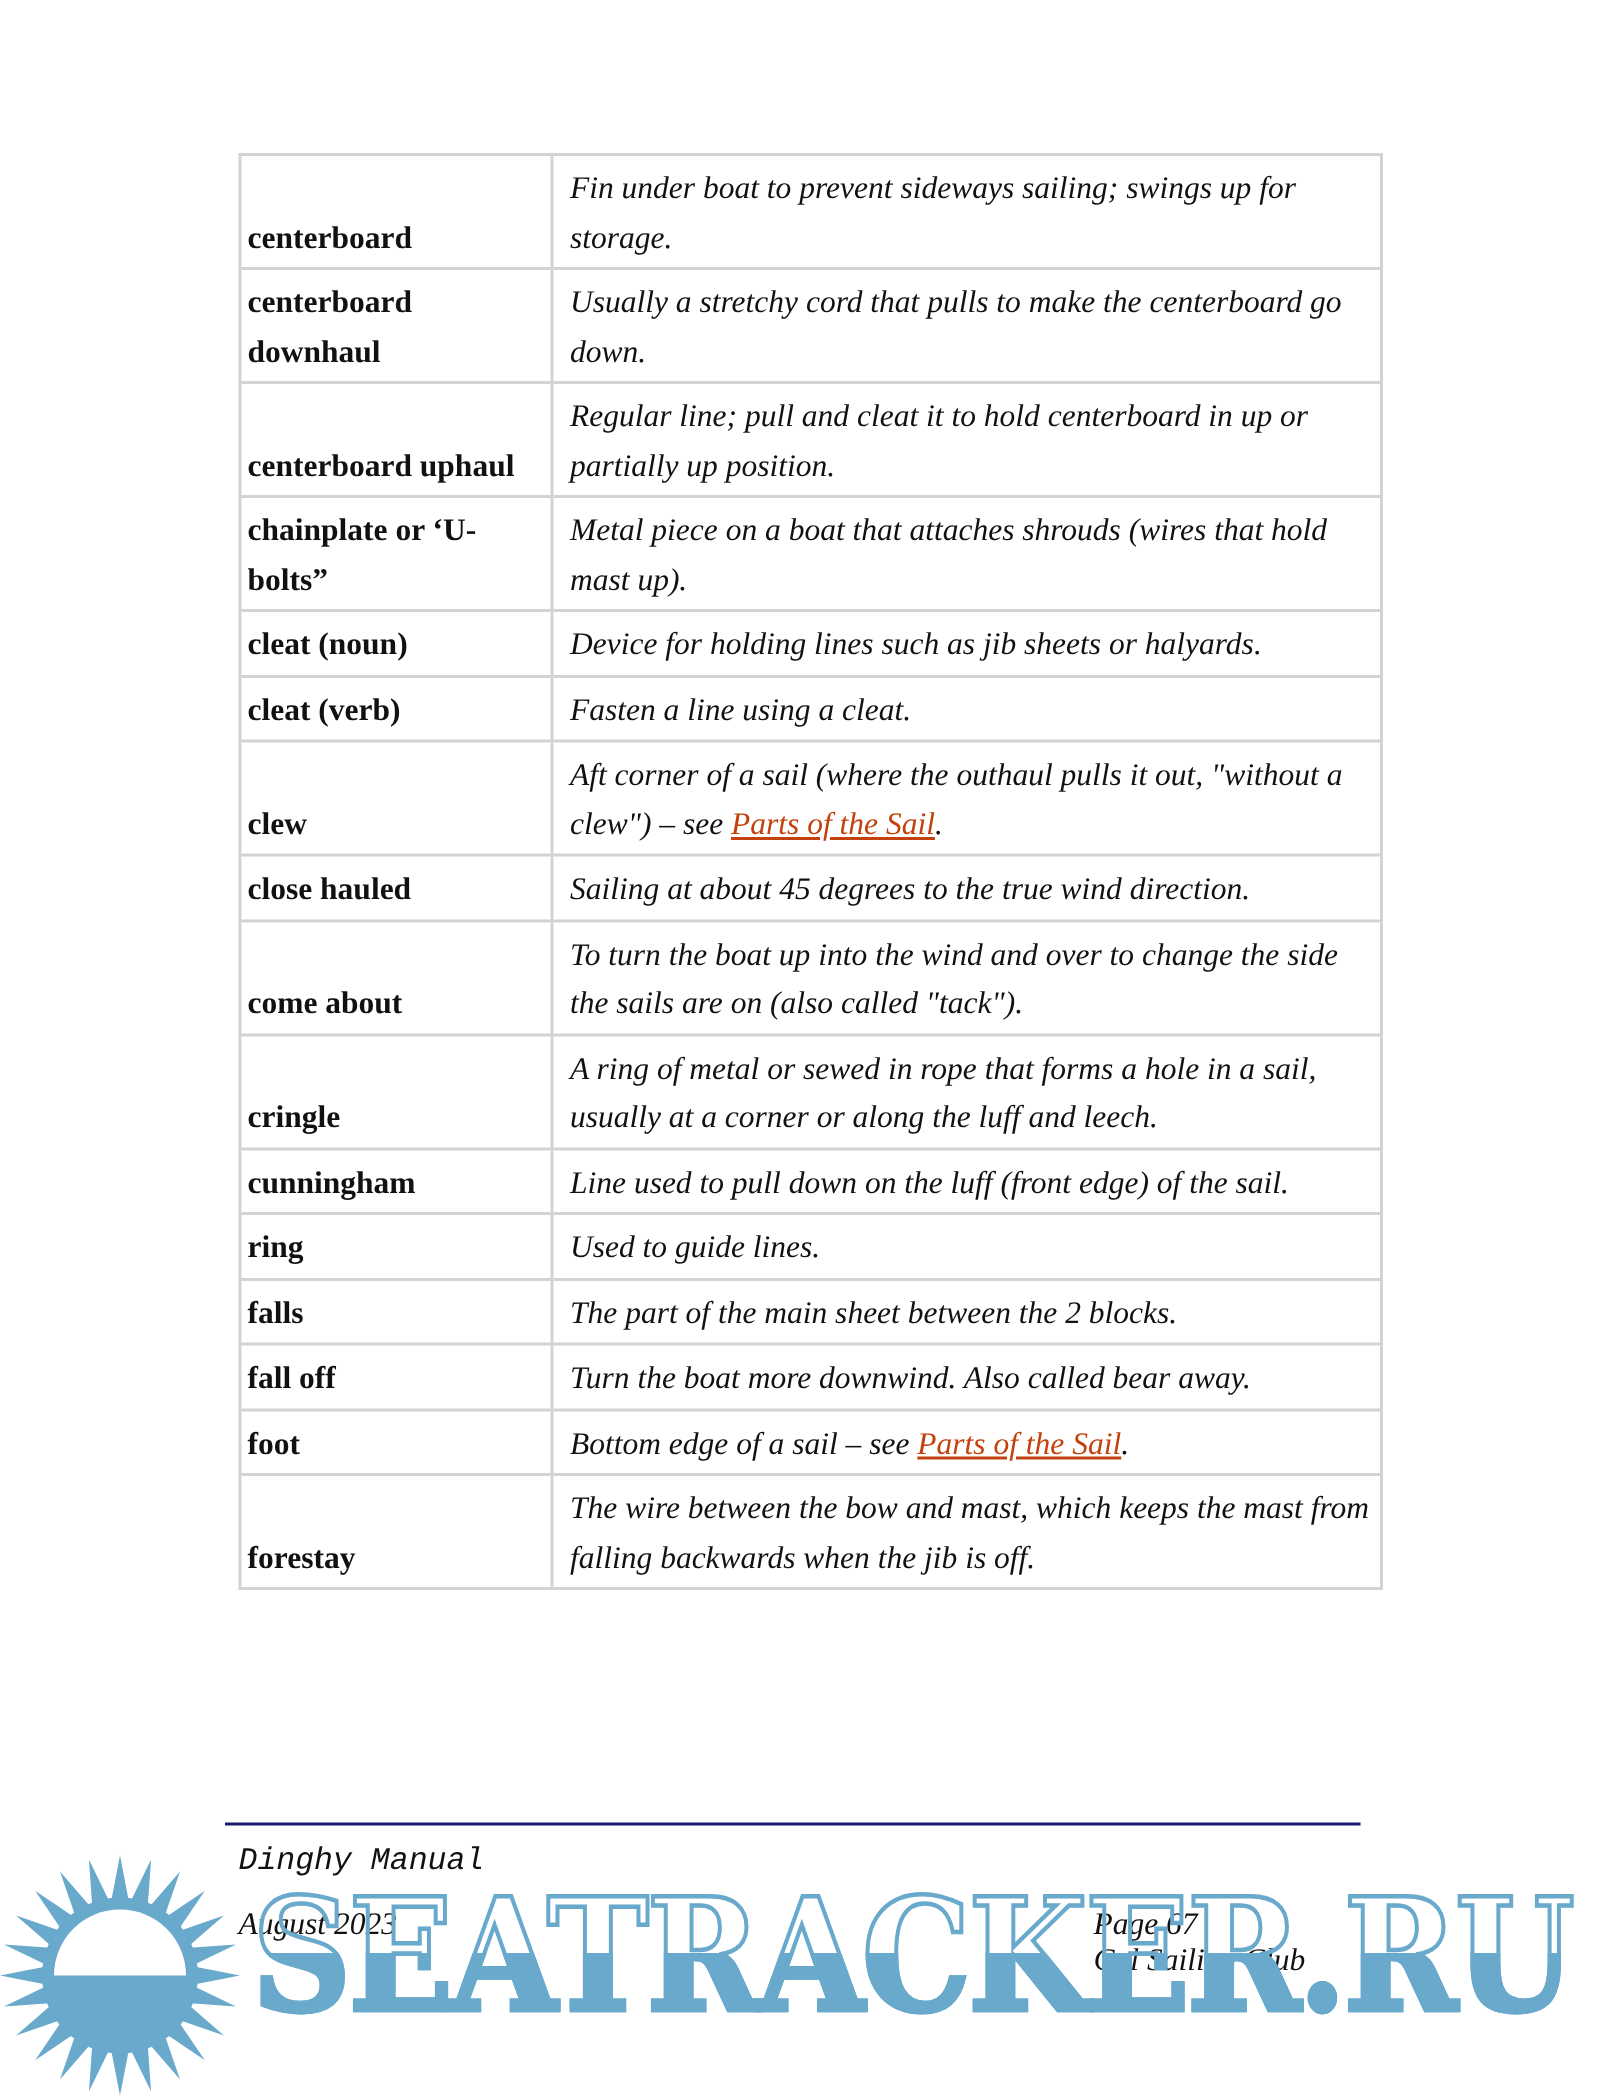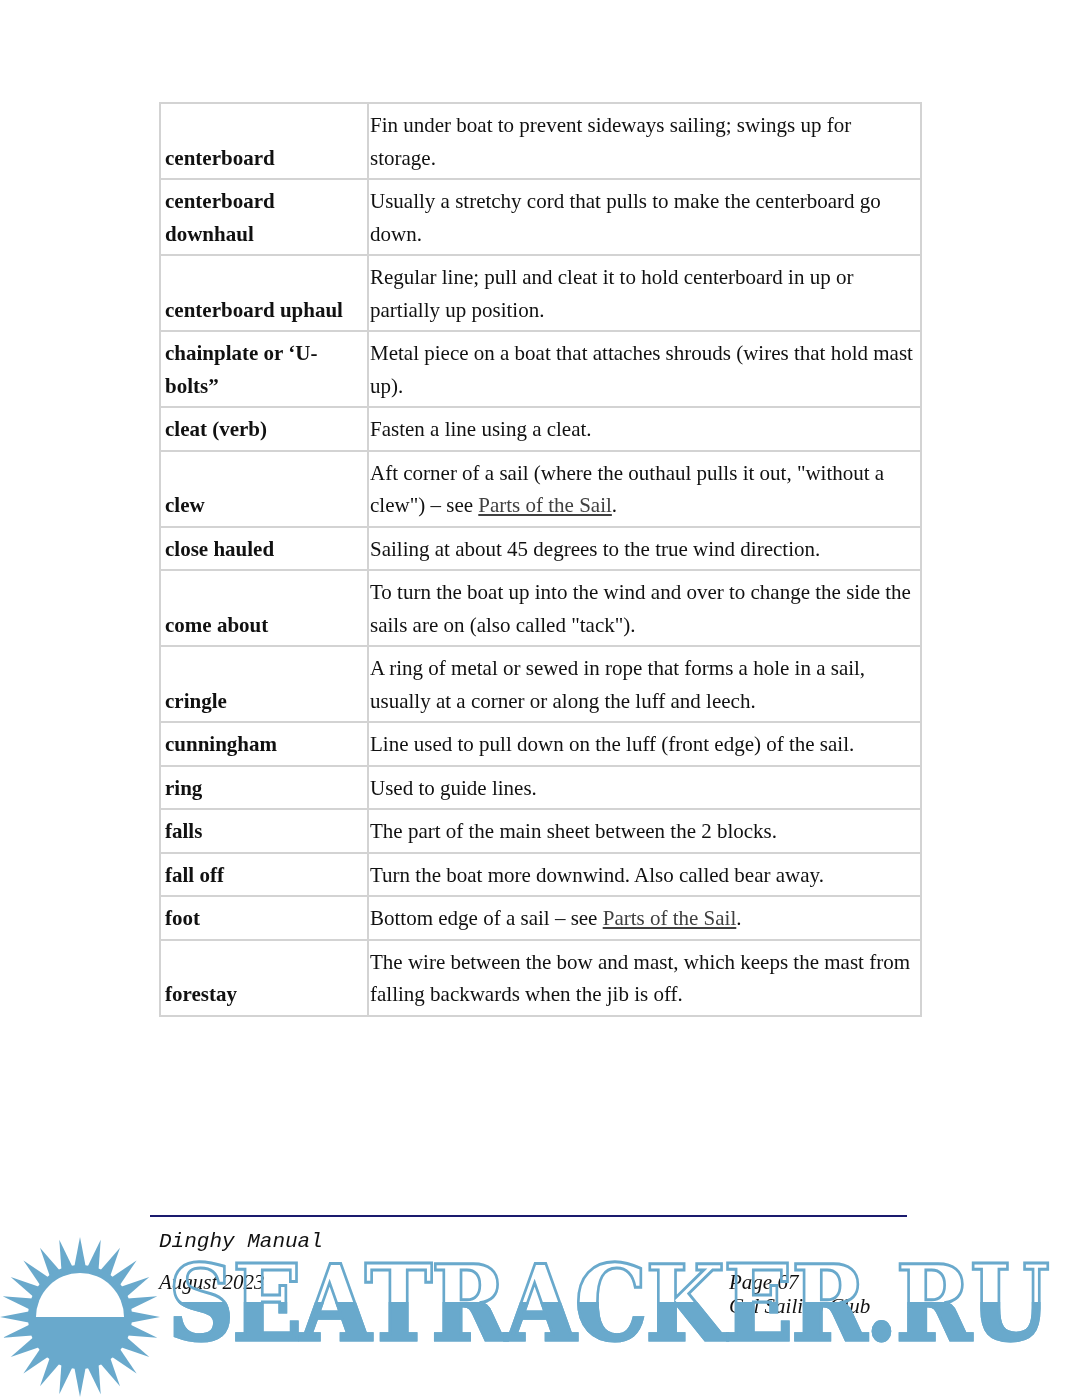--- a/index.html
+++ b/index.html
@@ -1,21 +1,21 @@
 <!DOCTYPE html>
 <html><head>
 <meta charset="utf-8">
 <style>
   html,body{margin:0;padding:0;background:#fff;}
   body{width:1080px;height:1397px;position:relative;overflow:hidden;font-family:"DejaVu Serif","Liberation Serif",serif;color:#111;}
   .glossary{position:absolute;left:159px;top:102px;width:763px;border-collapse:collapse;}
   .glossary td{border:2px solid #d3d3d3;font-size:20px;line-height:32.5px;padding:5px 4px 4px 4px;vertical-align:bottom;font-family:"Liberation Serif","DejaVu Serif",serif;font-size:21px;}
   .glossary td.term{width:198px;font-weight:bold;}
-  .glossary td.def{padding-left:1px;}
-  a.link{color:#404040;text-decoration:underline;}
+  .glossary td.def{padding-left:11px;font-style:italic;}
+  a.link{color:#c2410c;text-decoration:underline;}
   .rule{position:absolute;left:150px;top:1215px;width:757px;height:2px;background:#1a1a6e;}
   .foot{position:absolute;font-style:italic;font-size:21px;font-family:"Liberation Serif",serif;color:#111;}
   .wm{position:absolute;left:0;top:1235px;width:1080px;height:162px;pointer-events:none;}
   .wm-text{position:absolute;left:168px;top:1252px;font-family:"DejaVu Serif",serif;font-weight:bold;font-size:104px;letter-spacing:-2px;color:transparent;-webkit-text-stroke:3px #69a9cc;background:linear-gradient(to bottom,transparent 0,transparent 48%,#69a9cc 48%,#69a9cc 100%);-webkit-background-clip:text;background-clip:text;line-height:1;transform:scaleX(0.88);transform-origin:left top;white-space:nowrap;}
 </style>
 </head>
 <body>
 
 <table class="glossary">
   <tbody id="rows">
@@ -27,20 +27,24 @@
         <td class="term">centerboard downhaul</td>
         <td class="def"><span>Usually a stretchy cord that pulls to make the centerboard go down.</span></td>
       </tr>
       <tr>
         <td class="term">centerboard uphaul</td>
         <td class="def"><span>Regular line; pull and cleat it to hold centerboard in up or partially up position.</span></td>
       </tr>
       <tr>
         <td class="term">chainplate or ‘U-bolts”</td>
         <td class="def"><span>Metal piece on a boat that attaches shrouds (wires that hold mast up).</span></td>
+      </tr>
+      <tr>
+        <td class="term">cleat (noun)</td>
+        <td class="def"><span>Device for holding lines such as jib sheets or halyards.</span></td>
       </tr>
       <tr>
         <td class="term">cleat (verb)</td>
         <td class="def"><span>Fasten a line using a cleat.</span></td>
       </tr>
       <tr>
         <td class="term">clew</td>
         <td class="def"><span>Aft corner of a sail (where the outhaul pulls it out, "without a clew") – see </span><a class="link">Parts of the Sail</a><span>.</span></td>
       </tr>
       <tr>

